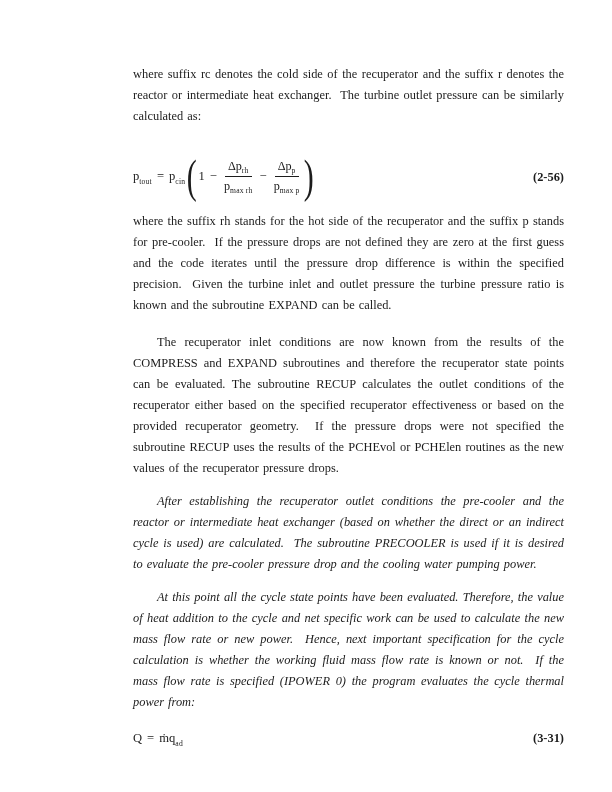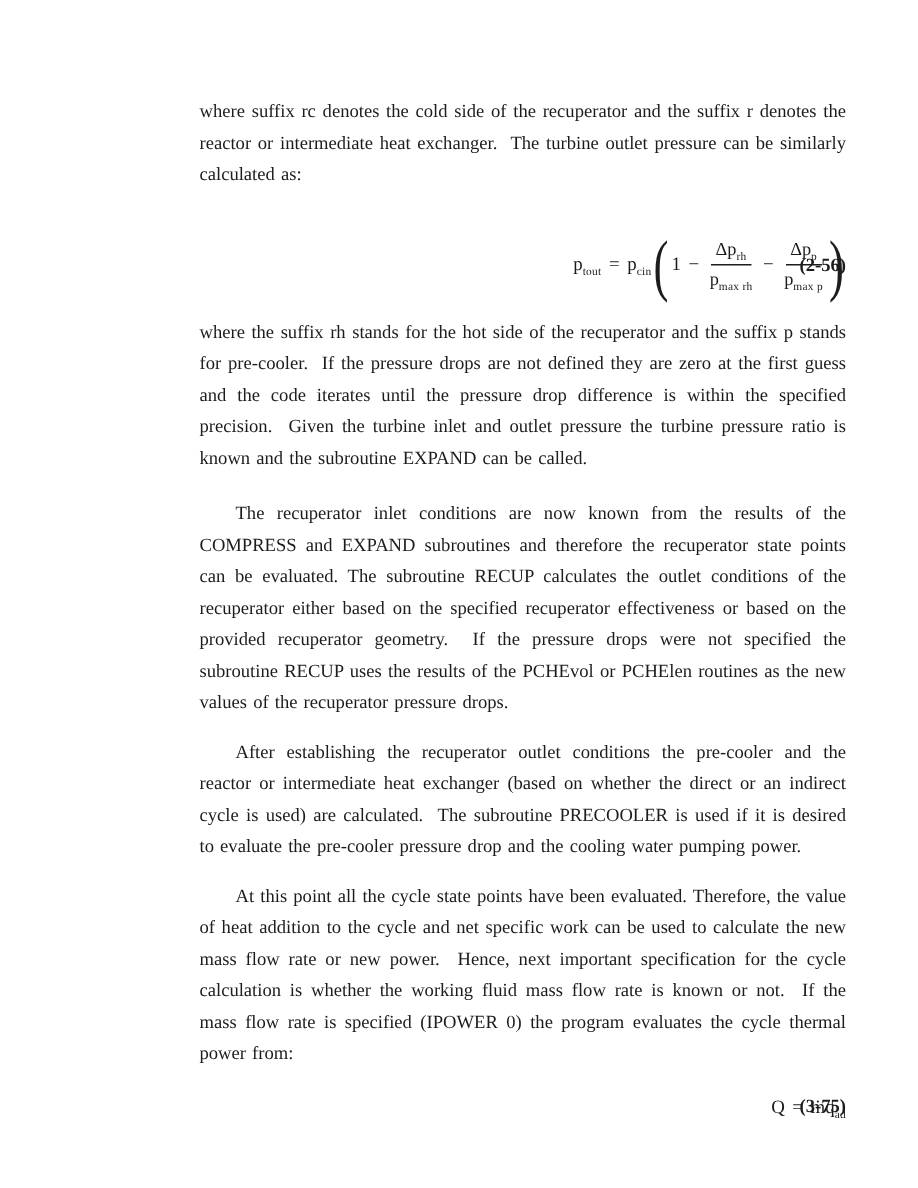--- a/index.html
+++ b/index.html
@@ -21,27 +21,27 @@
   }
   .para {
     margin: 0;
     font-size: 12.4px;
     line-height: 21px;
     text-align: justify;
     word-spacing: 1px;
   }
   .para.indent { text-indent: 24px; }
   .gap-s { margin-top: 8px; }
-  .gap-m { margin-top: 12px; }
+  .gap-m { margin-top: 12px; font-style: italic; }
   .gap-l { margin-top: 16px; }
 
   .eq-row {
     position: relative;
     display: flex;
-    justify-content: flex-end;
+    justify-content: flex-start;
     align-items: center;
   }
   .eq-row.first { margin-top: 24px; height: 52px; }
   .eq-row.second { margin-top: 14px; height: 22px; }
   .eq-num {
     position: absolute;
     right: 0;
     top: 50%;
     transform: translateY(-50%);
     font-weight: bold;
@@ -128,17 +128,17 @@
   <p class="para indent gap-m">After establishing the recuperator outlet conditions the pre-cooler and the reactor or intermediate heat exchanger (based on whether the direct or an indirect cycle is used) are calculated.&nbsp; The subroutine PRECOOLER is used if it is desired to evaluate the pre-cooler pressure drop and the cooling water pumping power.</p>
 
   <p class="para indent gap-m">At this point all the cycle state points have been evaluated. Therefore, the value of heat addition to the cycle and net specific work can be used to calculate the new mass flow rate or new power.&nbsp; Hence, next important specification for the cycle calculation is whether the working fluid mass flow rate is known or not.&nbsp; If the mass flow rate is specified (IPOWER 0) the program evaluates the cycle thermal power from:</p>
 
   <div class="eq-row second">
     <span class="eq-body">
       <span class="atom">Q</span>
       <span class="atom op">=</span>
       <span class="atom"><span>ṁ</span><span>q</span><sub>ad</sub></span>
     </span>
-    <span class="eq-num">(3-75)</span>
+    <span class="eq-num">(3-31)</span>
   </div>
 
 
 </div>
 
 </body></html>

